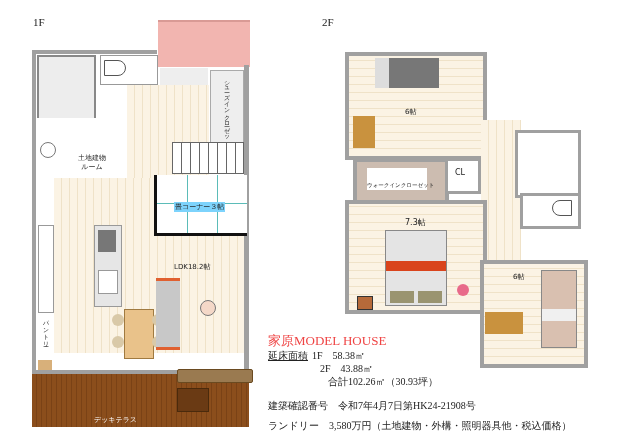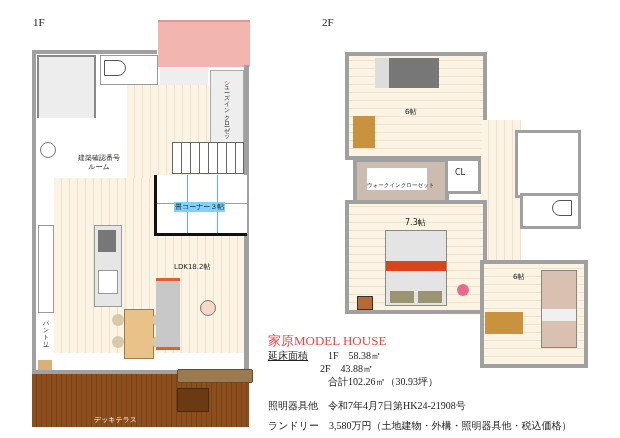--- a/index.html
+++ b/index.html
@@ -36,21 +36,21 @@
 
   <div class="abs" style="left:178px;top:50px;width:32px;height:88px;background:#eee;border:1px solid #aaa;"></div>
   <div class="abs vert" style="left:190px;top:56px;height:80px;">シューズインクローゼット</div>
 
   <div class="abs" style="left:128px;top:48px;width:48px;height:44px;background:#eee;"></div>
 
   <div class="abs floor-wood" style="left:95px;top:65px;width:82px;height:95px;"></div>
 
   <div class="abs" style="left:5px;top:98px;width:85px;height:70px;background:#fff;"></div>
   <div class="abs label" style="left:46px;top:134px;text-align:center;line-height:9px;">
-    <div>建築確認番号</div>
+    <div>土地建物</div>
     <div>ルーム</div>
   </div>
   <div class="abs" style="left:8px;top:122px;width:14px;height:14px;border-radius:50%;border:1px solid #777;background:#fff;"></div>
 
   <div class="abs" style="left:140px;top:122px;width:70px;height:30px;background:repeating-linear-gradient(90deg,#fff 0 8px,#666 8px 9px);border:1px solid #666;"></div>
 
   <div class="abs floor-wood" style="left:22px;top:158px;width:190px;height:175px;"></div>
 
   <div class="abs" style="left:122px;top:155px;width:90px;height:58px;background:#fff;border-left:3px solid #111;border-bottom:3px solid #111;">
     <div style="position:absolute;left:30px;top:0;width:1px;height:100%;background:#5bbcb8;"></div>
@@ -124,17 +124,17 @@
   <div class="abs floor-wood-h" style="left:135px;top:210px;width:100px;height:100px;border:4px solid #a0a0a0;"></div>
   <div class="abs label" style="left:168px;top:222px;">6帖</div>
   <div class="abs" style="left:196px;top:220px;width:34px;height:76px;background:#d9c0b0;border:1px solid #888;">
     <div style="position:absolute;left:0;top:38px;width:100%;height:12px;background:#f0f0f0;"></div>
   </div>
   <div class="abs" style="left:140px;top:262px;width:38px;height:22px;background:#c9923e;"></div>
 </div>
 
 <div class="abs title" style="left:268px;top:332px;">家原MODEL HOUSE</div>
 <div class="abs info" style="left:268px;top:349px;font-size:10px;text-decoration:underline;">延床面積</div>
-<div class="abs info" style="left:328px;top:349px;font-size:10px;">1F　58.38㎡</div>
+<div class="abs info" style="left:312px;top:349px;font-size:10px;">1F　58.38㎡</div>
 <div class="abs info" style="left:320px;top:362px;font-size:10px;">2F　43.88㎡</div>
 <div class="abs info" style="left:328px;top:375px;font-size:10px;">合計102.26㎡（30.93坪）</div>
-<div class="abs info" style="left:268px;top:399px;font-size:10px;">照明器具他　令和7年4月7日第HK24-21908号</div>
+<div class="abs info" style="left:268px;top:399px;font-size:10px;">建築確認番号　令和7年4月7日第HK24-21908号</div>
 <div class="abs info" style="left:268px;top:419px;font-size:10px;">ランドリー　3,580万円（土地建物・外構・照明器具他・税込価格）</div>
 
 </body></html>

